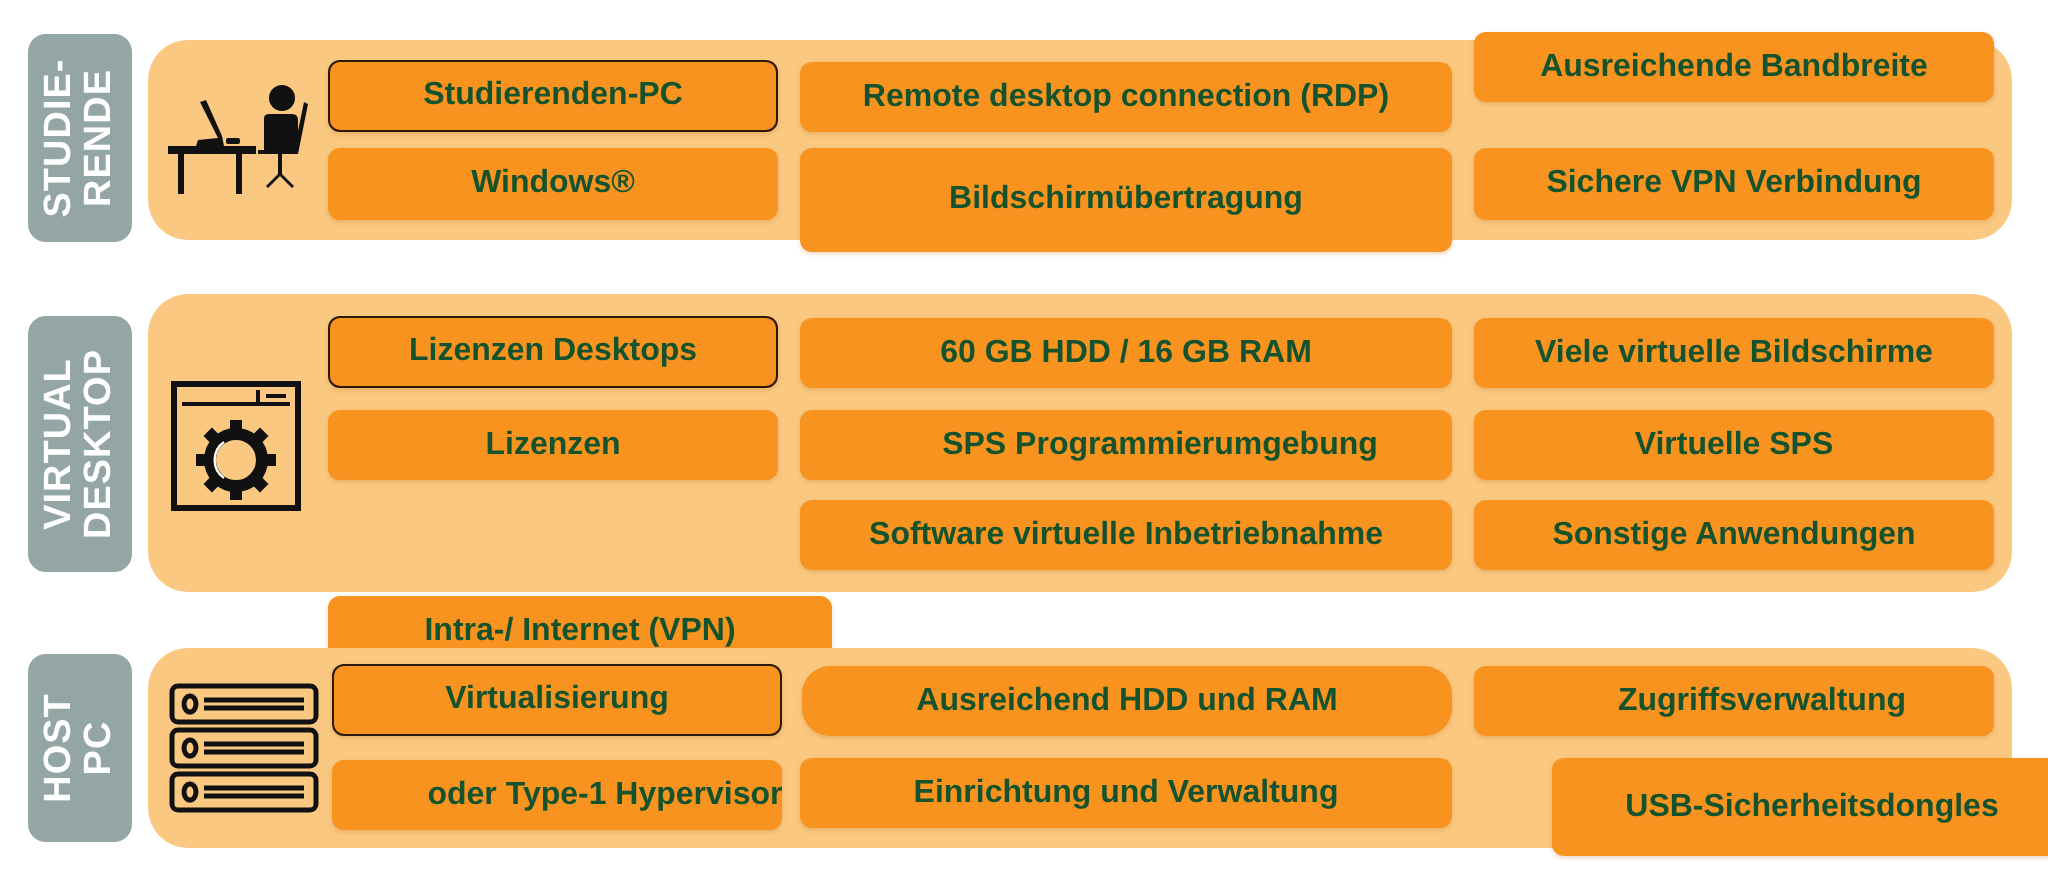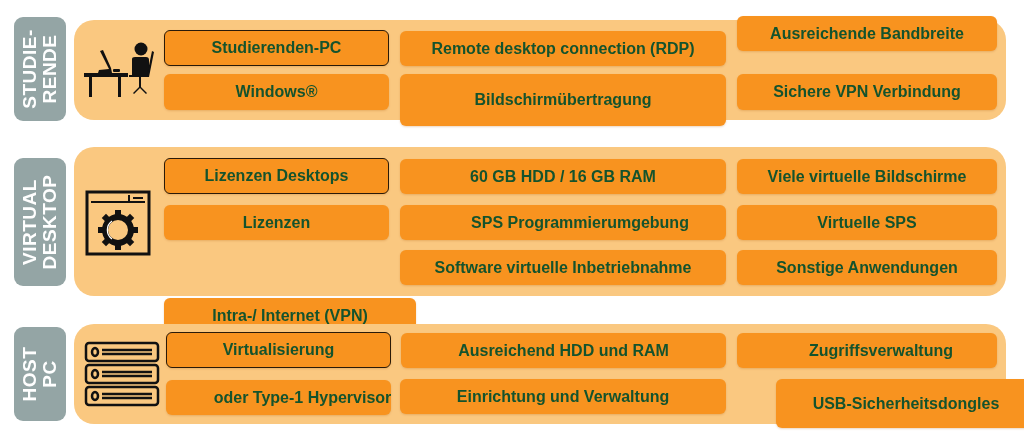--- a/index.html
+++ b/index.html
@@ -123,17 +123,17 @@
       <line x1="18" y1="9" x2="68" y2="9"></line>
         <line x1="18" y1="13" x2="68" y2="13"></line>
       <line x1="18" y1="31" x2="68" y2="31"></line>
         <line x1="18" y1="35" x2="68" y2="35"></line>
       <line x1="18" y1="53" x2="68" y2="53"></line>
         <line x1="18" y1="57" x2="68" y2="57"></line>
     </g>
   </svg>
 </div>
 <div class="btn outlined" style="left:166px;top:332px;width:225px;height:36px;">Virtualisierung</div>
-<div class="btn" style="left:401px;top:333px;width:325px;height:35px;">Ausreichend HDD und RAM</div>
+<div class="btn" style="left:401px;top:333px;width:325px;height:35px;border-radius:14px;">Ausreichend HDD und RAM</div>
 <div class="btn" style="left:737px;top:333px;width:260px;height:35px;padding-left:28px;">Zugriffsverwaltung</div>
 <div class="btn" style="left:166px;top:380px;width:225px;height:35px;padding-left:48px;">oder Type-1 Hypervisor</div>
 <div class="btn" style="left:400px;top:379px;width:326px;height:35px;">Einrichtung und Verwaltung</div>
 <div class="btn" style="left:737px;top:379px;width:260px;height:49px;margin-left:39px;">USB-Sicherheitsdongles</div>
 
 </body></html>

